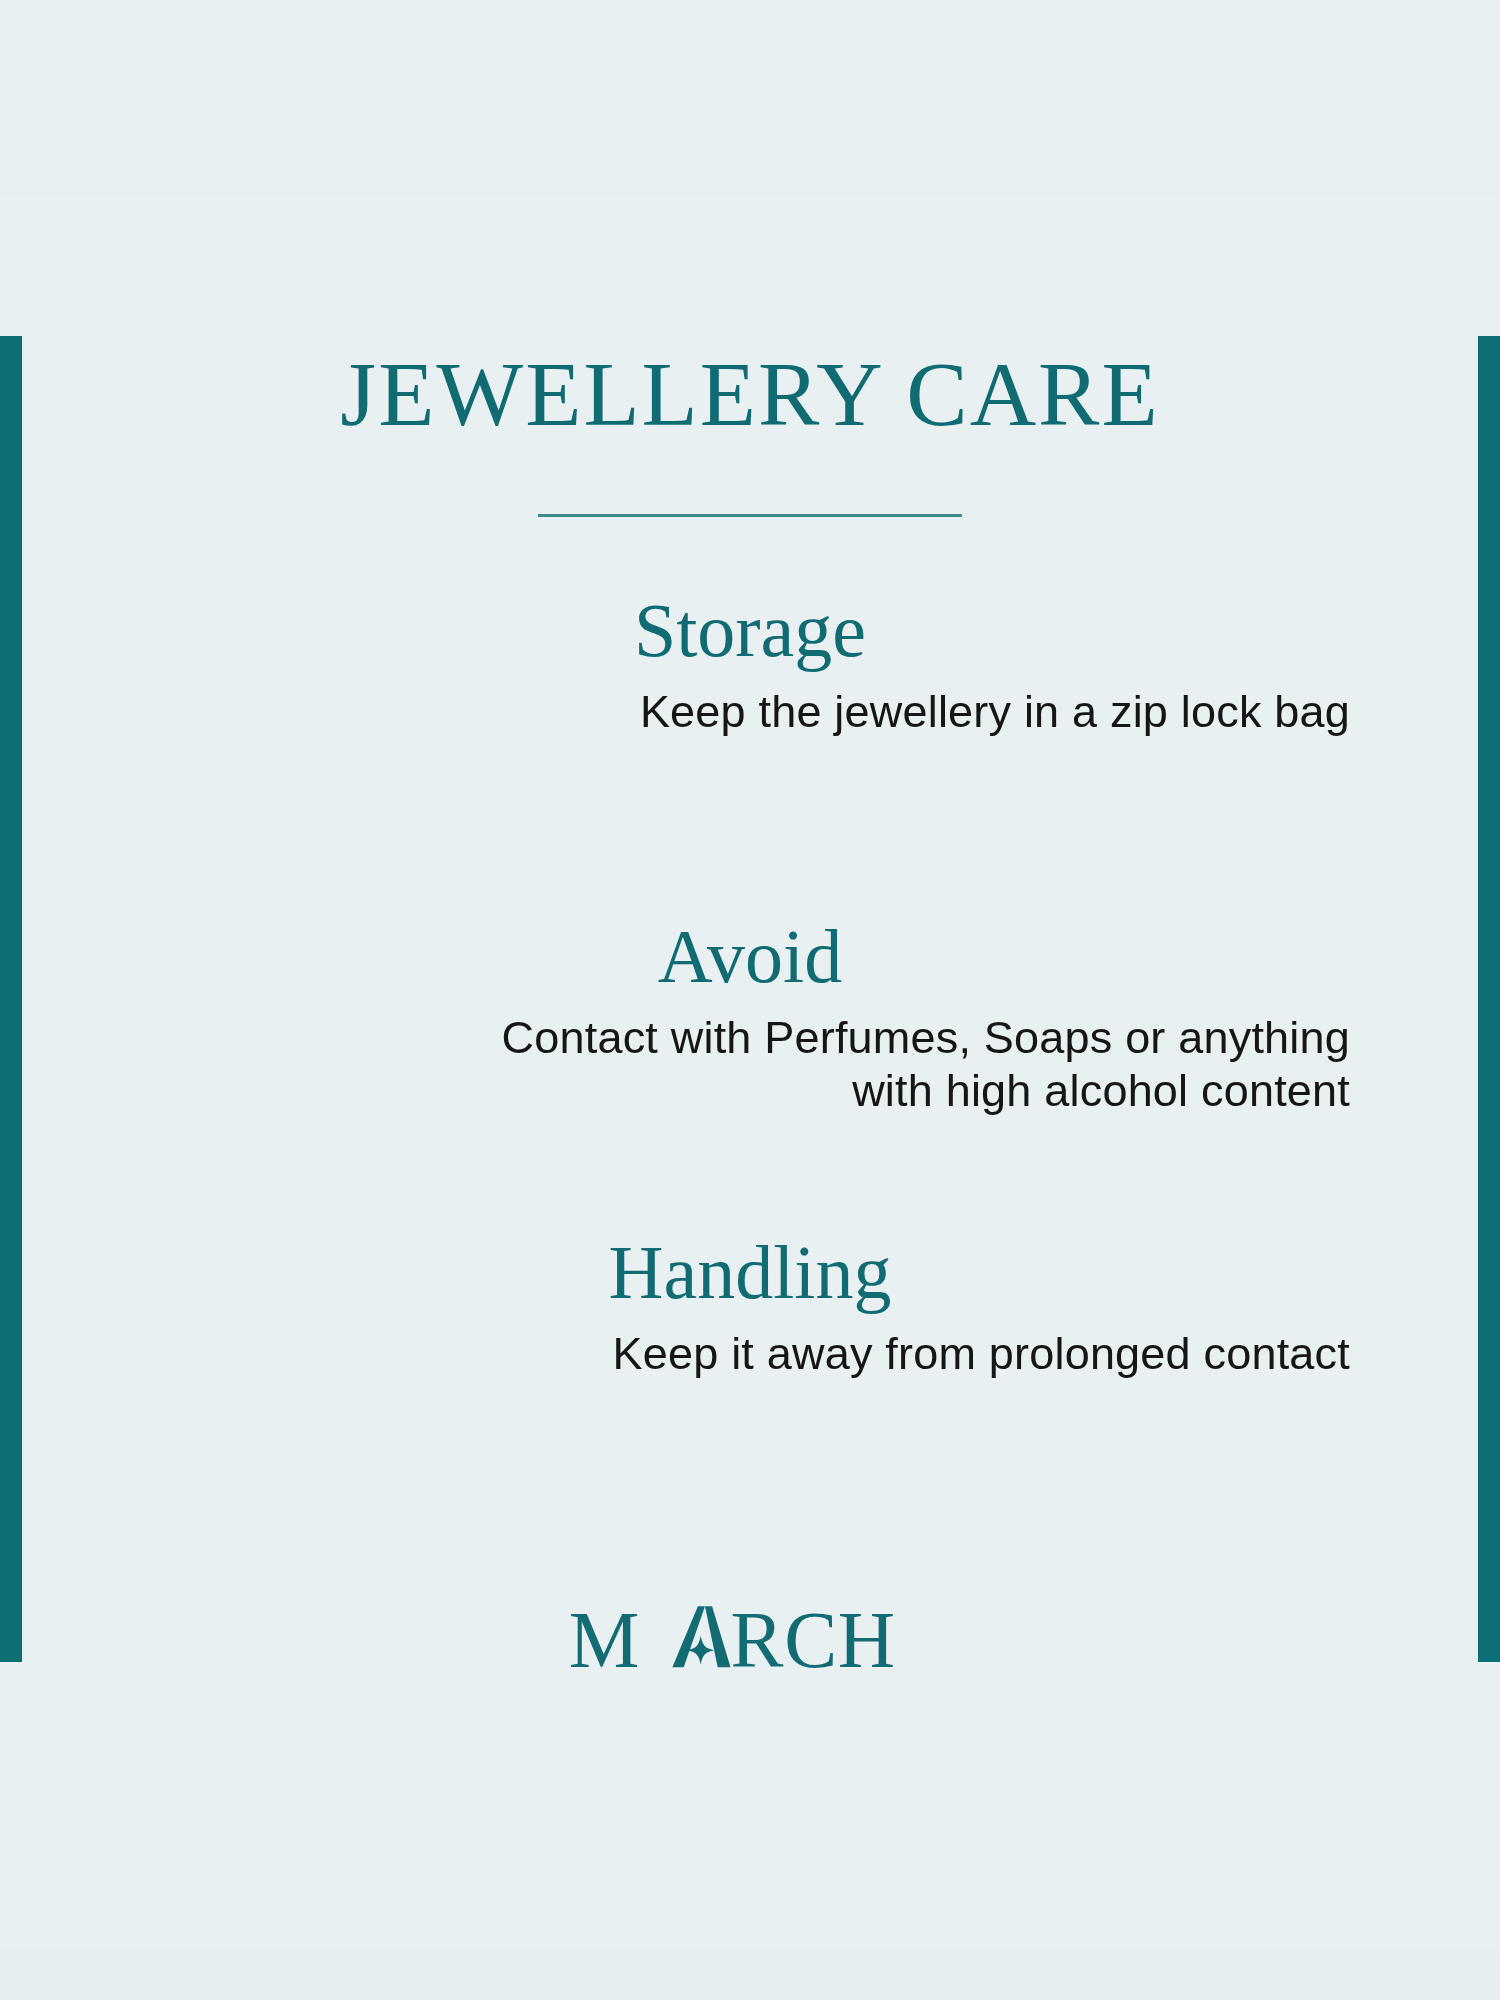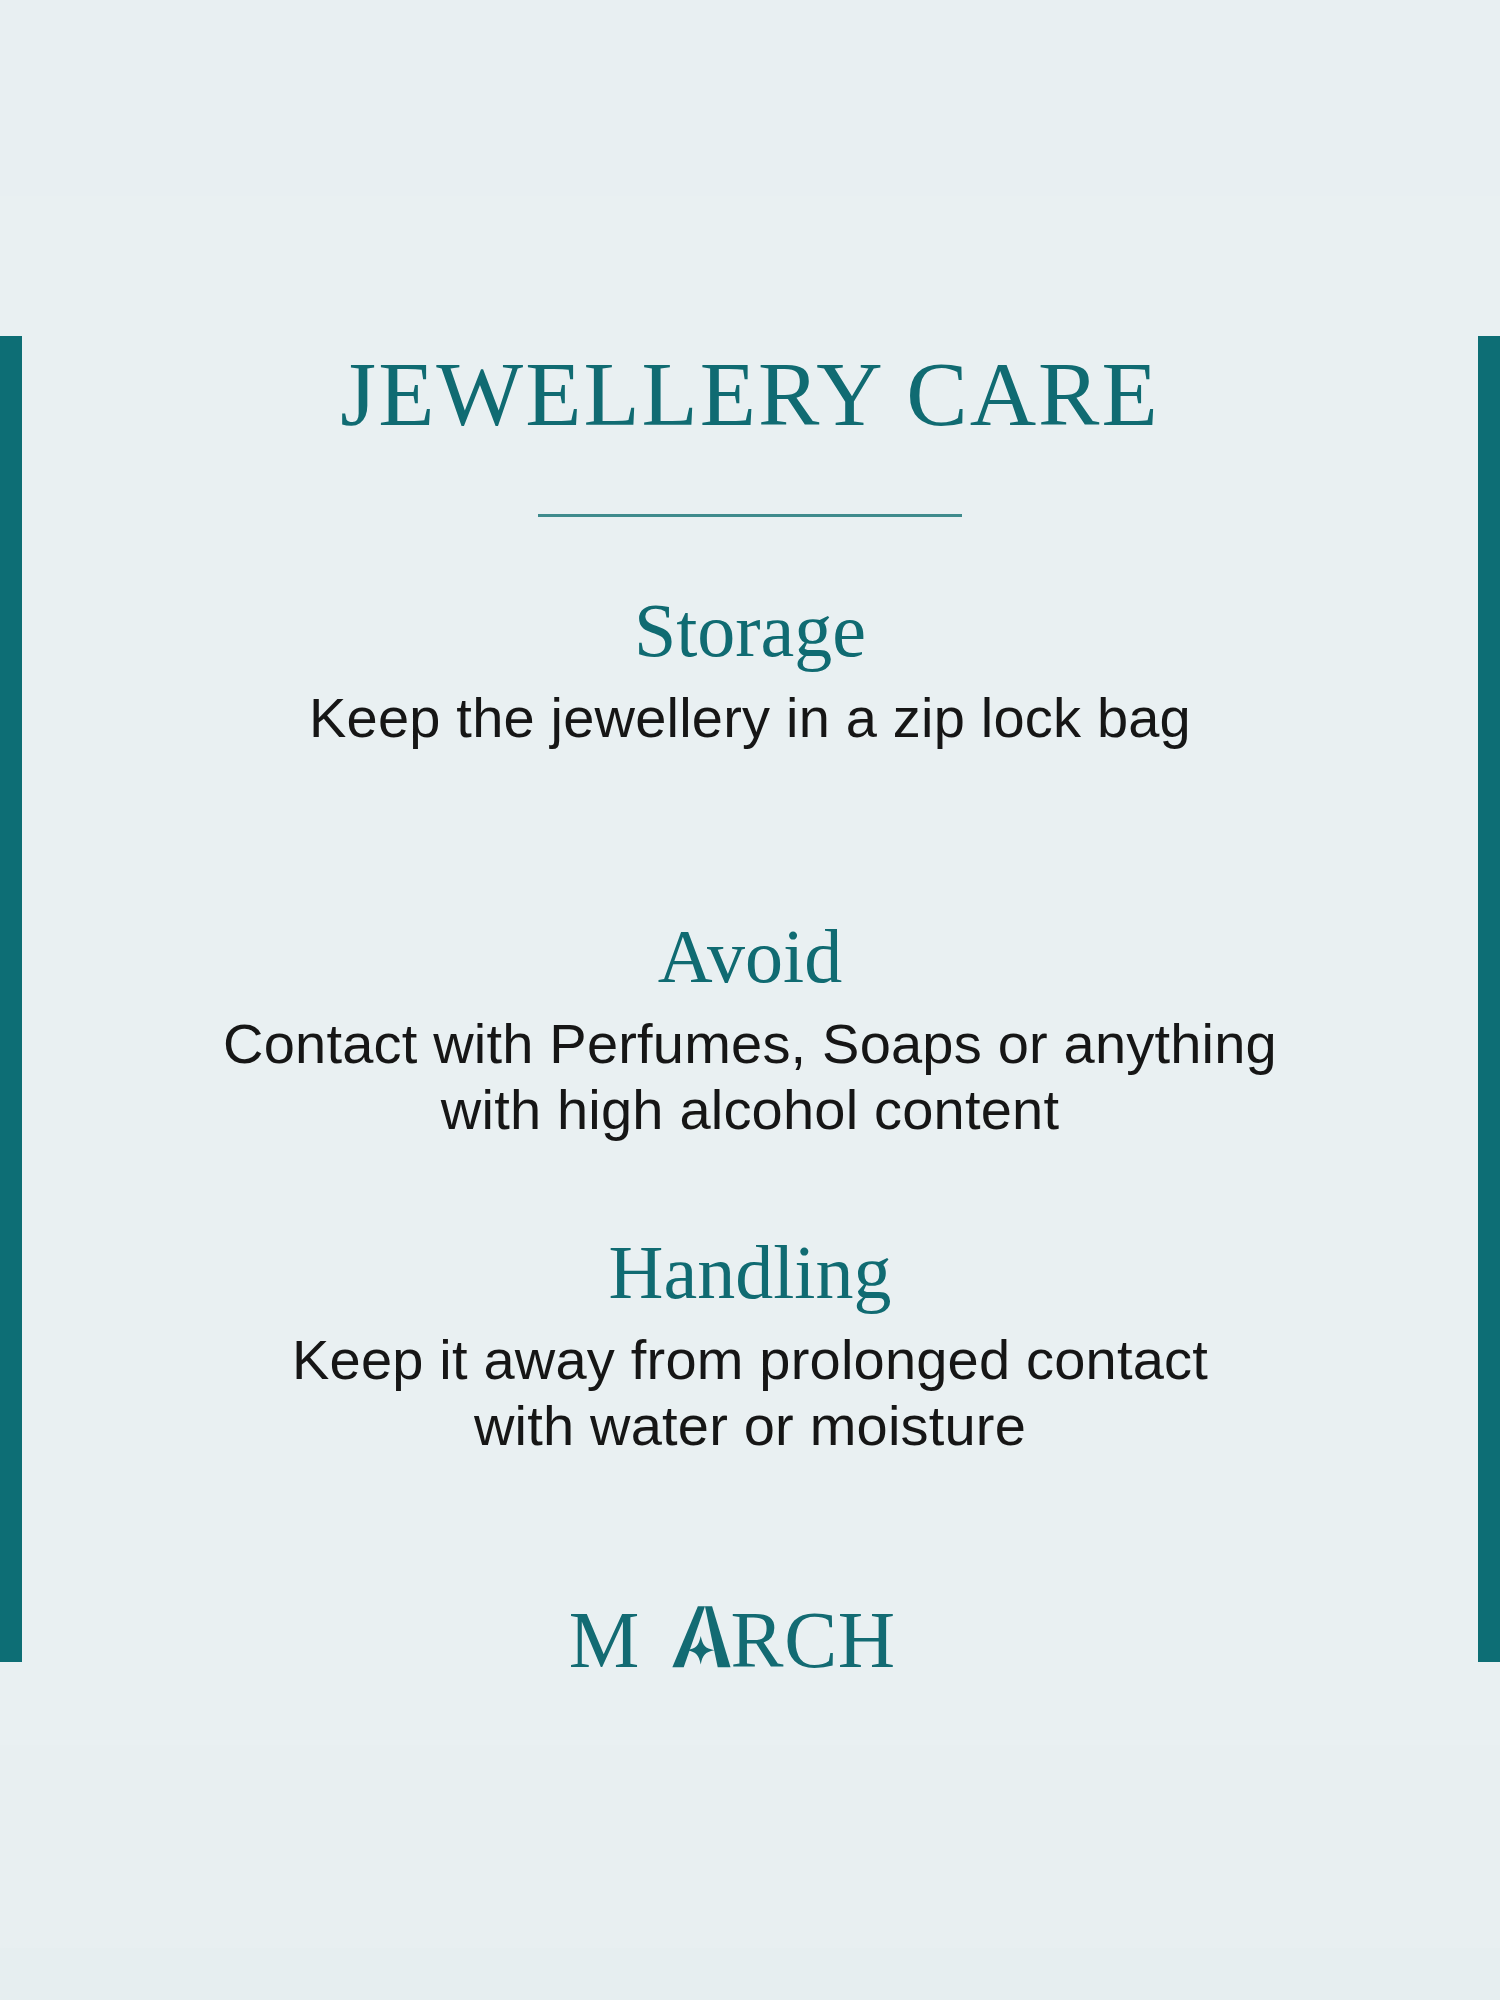--- a/index.html
+++ b/index.html
@@ -105,24 +105,25 @@
     font-size: 76px;
     line-height: 1.06;
     color: #106b72;
     letter-spacing: 0px;
   }
 
   .section p {
     margin: 14px 0 0 0;
     font-family: "Liberation Sans", sans-serif;
     font-weight: 400;
-    font-size: 56px;
+    font-size: 45px;
     line-height: 1.18;
     color: #161616;
     letter-spacing: 0.2px;
+    text-align: right;
   }
 
   
   .brand {
     position: absolute;
     left: 0;
     top: 1602px;
     width: 1200px;
   }
   .brand-mark {
@@ -164,21 +165,20 @@
 
     <div class="section section-2">
       <h2>Avoid</h2>
       <p>Contact with Perfumes, Soaps or anything</p>
       <p style="margin-top:0">with high alcohol content</p>
     </div>
 
     <div class="section section-3">
       <h2>Handling</h2>
       <p>Keep it away from prolonged contact</p>
-      <p style="margin-top:0">with water or moisture</p>
     </div>
 
     <div class="brand">
 
       <svg class="brand-mark" viewBox="0 0 520 110">
 
         <text x="4" y="92" font-family="Liberation Serif, serif" font-size="112" fill="#136b73" letter-spacing="1">M</text>
 
         <g fill="#136b73">
           <polygon points="150,92 186,6 196,6 166,92"></polygon>

